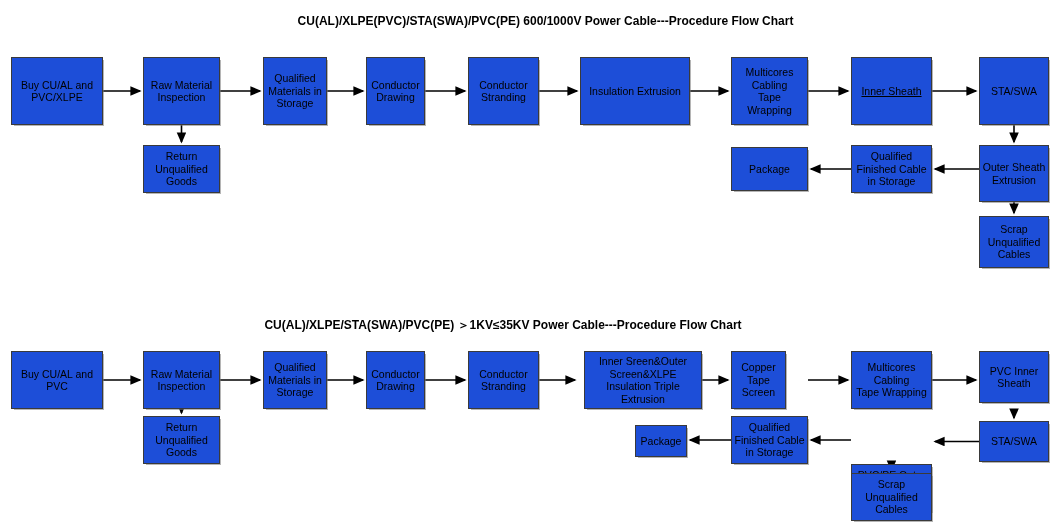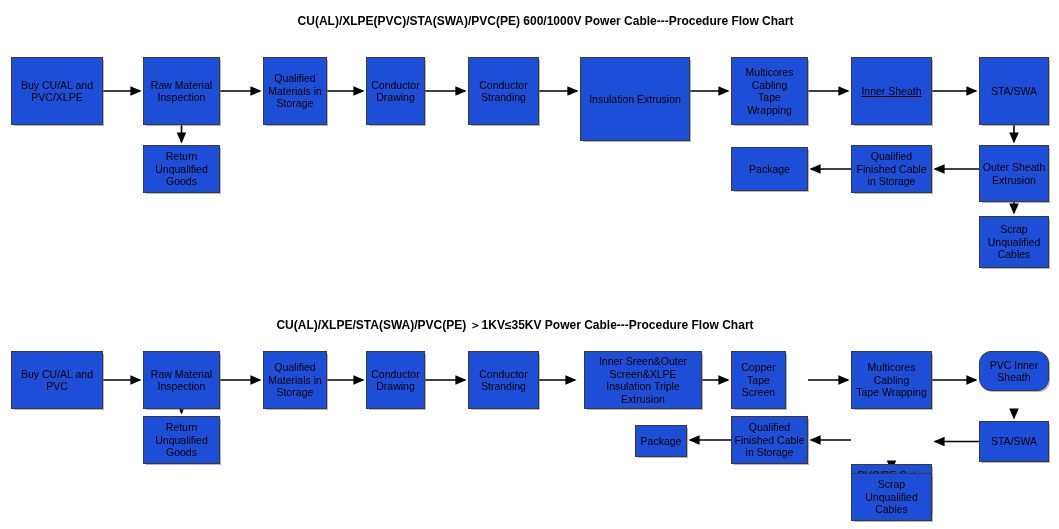--- a/index.html
+++ b/index.html
@@ -145,36 +145,36 @@
       </g>
       <g>
         <line x1="851" y1="440" x2="811" y2="440" stroke="#000000" stroke-width="1.6" marker-end="url(#arrow)"></line>
       </g>
       <g>
         <line x1="731" y1="440" x2="690" y2="440" stroke="#000000" stroke-width="1.6" marker-end="url(#arrow)"></line>
       </g>
     </svg>
   <div id="node-layer">
       <div class="chart-title" style="left: 0px; top: 14px; width: 1059px;">CU(AL)/XLPE(PVC)/STA(SWA)/PVC(PE) 600/1000V Power Cable---Procedure Flow Chart</div>
-      <div class="chart-title" style="left: 12px; top: 317px; width: 974px;">CU(AL)/XLPE/STA(SWA)/PVC(PE) ＞1KV≤35KV Power Cable---Procedure Flow Chart</div>
+      <div class="chart-title" style="left: 0px; top: 317px; width: 974px;">CU(AL)/XLPE/STA(SWA)/PVC(PE) ＞1KV≤35KV Power Cable---Procedure Flow Chart</div>
       <div class="node" id="lv-buy" style="left: 11px; top: 57px; width: 92px; height: 68px;"><span class="seg">Buy CU/AL and
 PVC/XLPE</span></div>
       <div class="node" id="lv-inspect" style="left: 143px; top: 57px; width: 77px; height: 68px;"><span class="seg">Raw Material
 Inspection</span></div>
       <div class="node" id="lv-return" style="left: 143px; top: 145px; width: 77px; height: 48px;"><span class="seg">Return
 Unqualified
 Goods</span></div>
       <div class="node" id="lv-storage" style="left: 263px; top: 57px; width: 64px; height: 68px;"><span class="seg">Qualified
 Materials in
 Storage</span></div>
       <div class="node" id="lv-drawing" style="left: 366px; top: 57px; width: 59px; height: 68px;"><span class="seg">Conductor
 Drawing</span></div>
       <div class="node" id="lv-stranding" style="left: 468px; top: 57px; width: 71px; height: 68px;"><span class="seg">Conductor
 Stranding</span></div>
-      <div class="node" id="lv-insulation" style="left: 580px; top: 57px; width: 110px; height: 84px;"><span class="seg">Insulation Extrusion</span></div>
+      <div class="node" id="lv-insulation" style="left: 580px; top: 57px; width: 110px; height: 68px;"><span class="seg">Insulation Extrusion</span></div>
       <div class="node" id="lv-cabling" style="left: 731px; top: 57px; width: 77px; height: 68px;"><span class="seg">Multicores
 Cabling</span><span class="seg">Tape
 Wrapping</span></div>
       <div class="node" id="lv-inner-sheath" style="left: 851px; top: 57px; width: 81px; height: 68px; text-decoration: underline;"><span class="seg">Inner Sheath</span></div>
       <div class="node" id="lv-armour" style="left: 979px; top: 57px; width: 70px; height: 68px;"><span class="seg">STA/SWA</span></div>
       <div class="node" id="lv-outer-sheath" style="left: 979px; top: 145px; width: 70px; height: 57px;"><span class="seg">Outer Sheath
 Extrusion</span></div>
       <div class="node" id="lv-scrap" style="left: 979px; top: 216px; width: 70px; height: 52px;"><span class="seg">Scrap
 Unqualified
 Cables</span></div>
@@ -197,21 +197,21 @@
       <div class="node" id="mv-stranding" style="left: 468px; top: 351px; width: 71px; height: 58px;"><span class="seg">Conductor
 Stranding</span></div>
       <div class="node" id="mv-triple" style="left: 584px; top: 351px; width: 118px; height: 58px;"><span class="seg">Inner Sreen&amp;Outer
 Screen&amp;XLPE
 Insulation Triple
 Extrusion</span></div>
       <div class="node" id="mv-copper-tape" style="left: 731px; top: 351px; width: 55px; height: 58px;"><span class="seg">Copper Tape
 Screen</span></div>
       <div class="node" id="mv-cabling" style="left: 851px; top: 351px; width: 81px; height: 58px;"><span class="seg">Multicores
 Cabling</span><span class="seg">Tape Wrapping</span></div>
-      <div class="node" id="mv-pvc-inner" style="left: 979px; top: 351px; width: 70px; height: 40px; border-radius: 12px;"><span class="seg">PVC Inner
+      <div class="node" id="mv-pvc-inner" style="left: 979px; top: 351px; width: 70px; height: 52px;"><span class="seg">PVC Inner
 Sheath</span></div>
       <div class="node" id="mv-armour" style="left: 979px; top: 421px; width: 70px; height: 41px;"><span class="seg">STA/SWA</span></div>
       <div class="node" id="mv-outer-sheath" style="left: 851px; top: 416px; width: 81px; height: 48px; margin-top: 48px;"><span class="seg">PVC/PE Outer
 Sheath
 Extrusion</span></div>
       <div class="node" id="mv-scrap" style="left: 851px; top: 473px; width: 81px; height: 48px;"><span class="seg">Scrap
 Unqualified
 Cables</span></div>
       <div class="node" id="mv-finished" style="left: 731px; top: 416px; width: 77px; height: 48px;"><span class="seg">Qualified
 Finished Cable

